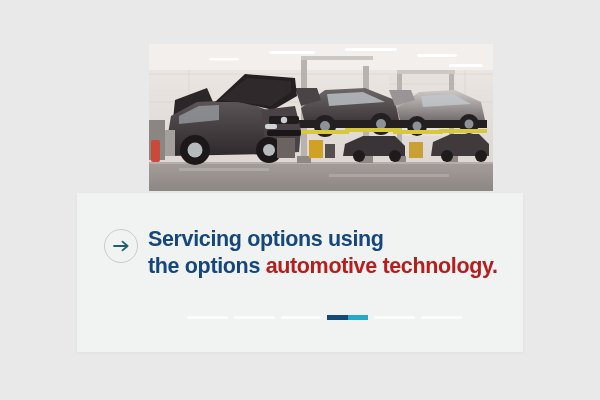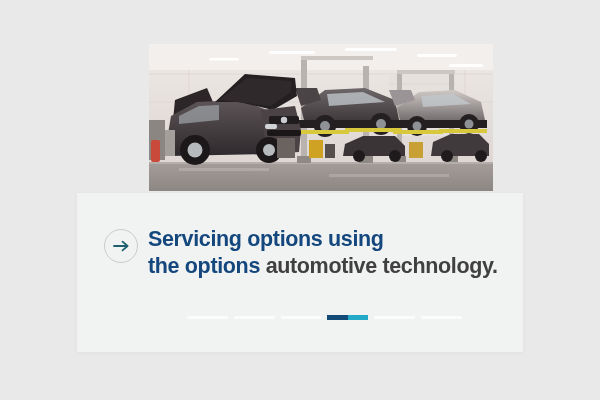--- a/index.html
+++ b/index.html
@@ -40,21 +40,21 @@
   .headline {
     position:absolute; left:71px; top:33px;
     font-size:21.5px;
     font-weight:700;
     line-height:27px;
     letter-spacing:-0.35px;
     white-space:nowrap;
   }
   .headline .l1 { display:block; color:#14477d; }
   .headline .l2 { display:block; color:#14477d; }
-  .accent { color:#404040; }
+  .accent { color:#b91c1c; }
 
   
   .progress {
     position:absolute; left:110px; top:122px;
     width:275px; height:5px;
     display:flex; align-items:center;
   }
   .seg {
     height:3px; flex:1 1 0;
     background:#fbfbfb;

